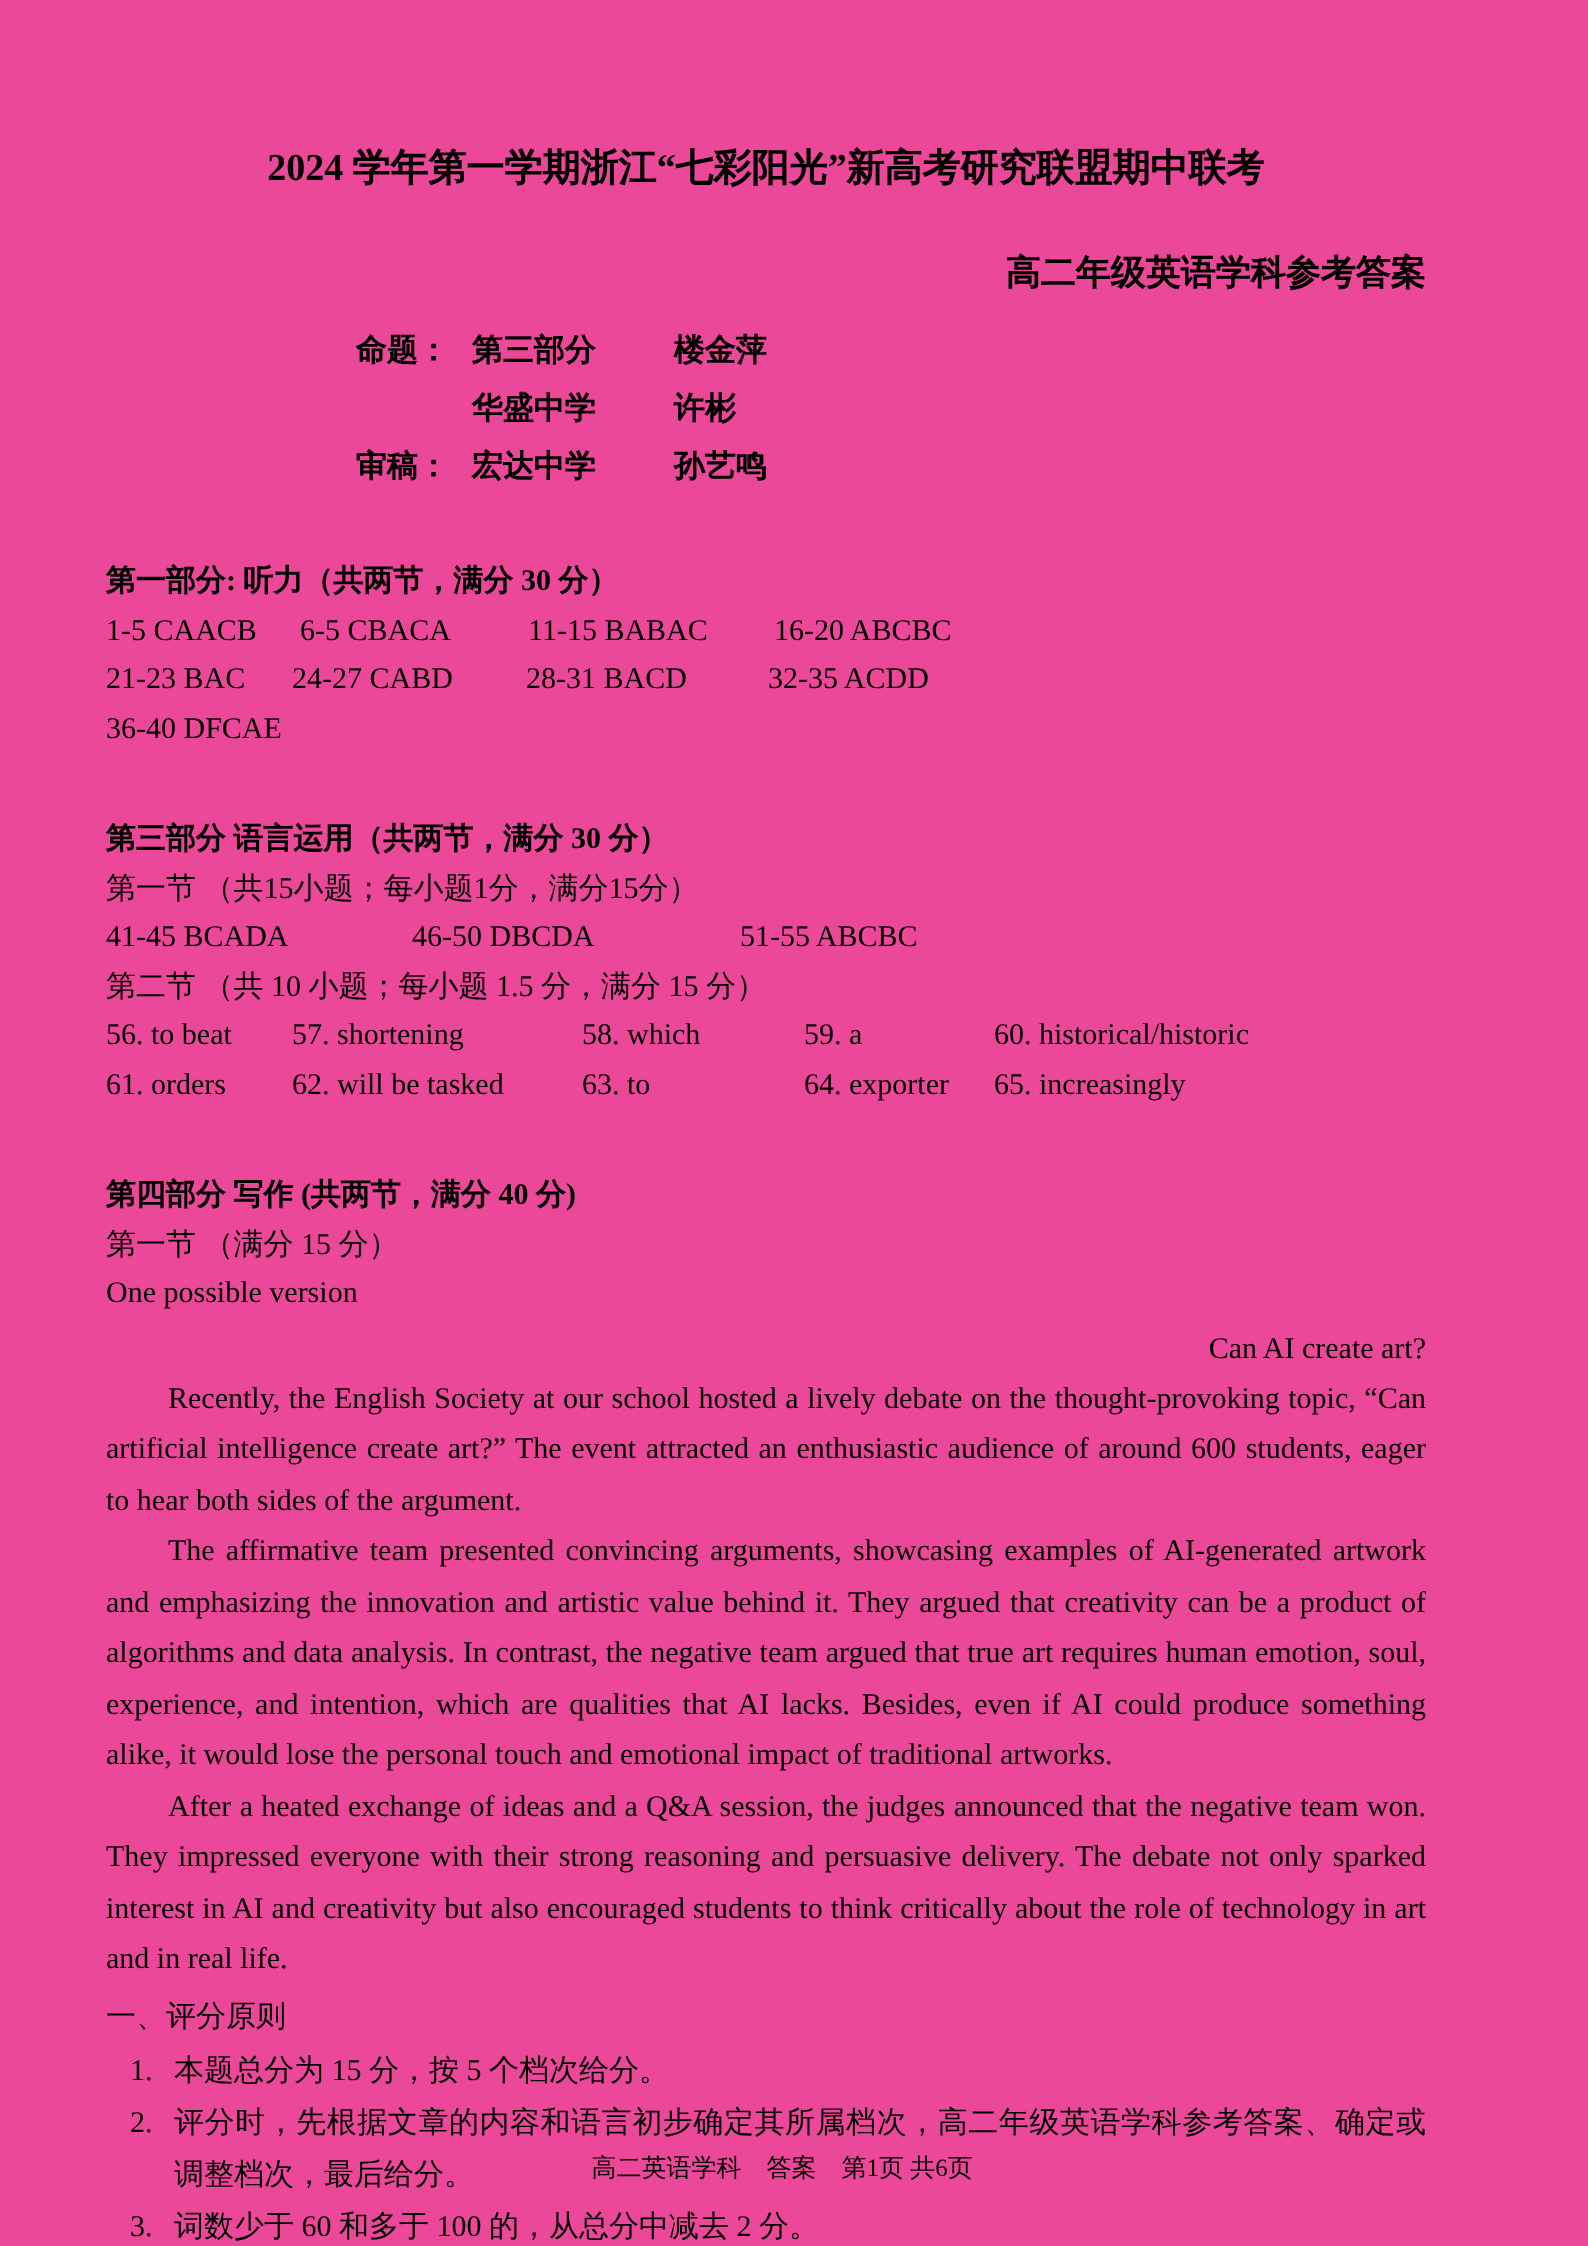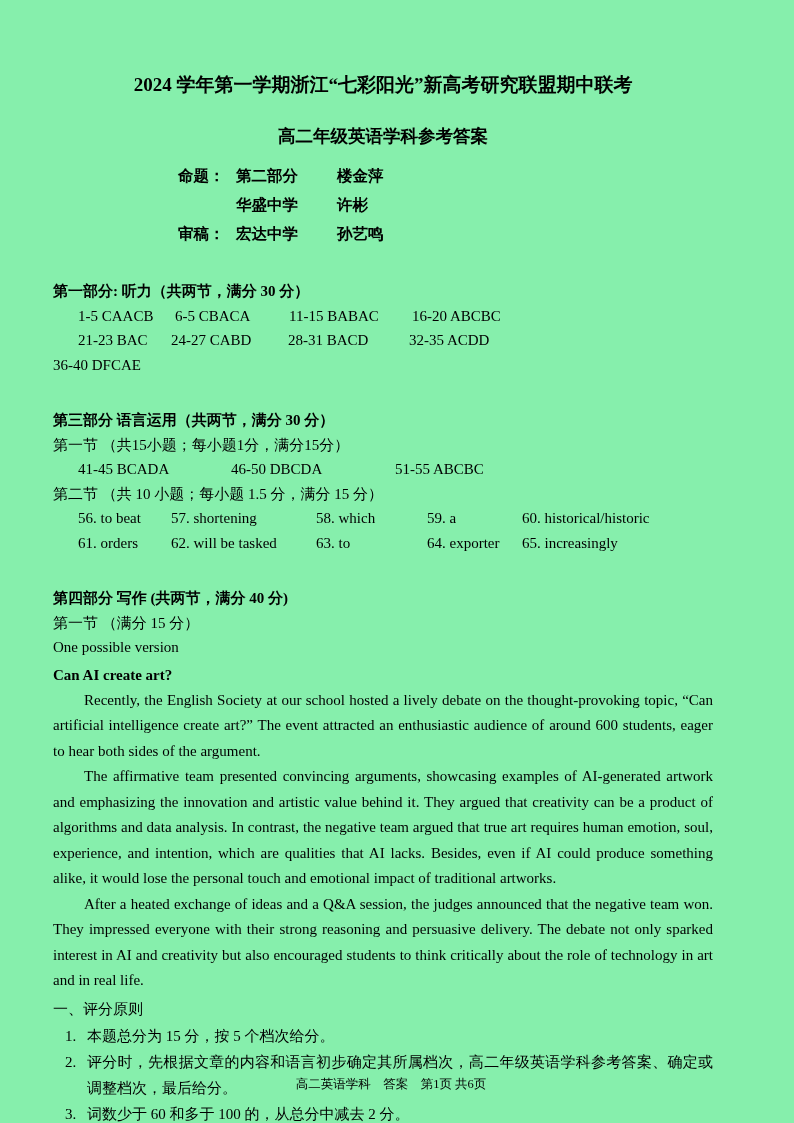--- a/index.html
+++ b/index.html
@@ -1,54 +1,54 @@
 <!DOCTYPE html>
 <html><head>
 <meta charset="utf-8">
 <style>
   html, body { margin: 0; padding: 0; background: #ffffff; }
   .page {
-    width: 794px; height: 1123px; margin: 0 auto; background: #86efac; color: #000000;
+    width: 794px; height: 1123px; margin: 0 auto; background: #ec4899; color: #000000;
     font-family: "Liberation Serif", "DejaVu Serif", serif; font-size: 15px;
     padding: 72px 81px 0 53px; box-sizing: border-box; position: relative; overflow: hidden;
   }
   .doc-title { text-align: center; font-weight: bold; font-size: 19px; line-height: 25px; margin: 0 0 27px 0; }
-  .doc-subtitle { text-align: center; font-weight: bold; font-size: 17.5px; line-height: 24px; margin: 0 0 13px 0; }
+  .doc-subtitle { text-align: right; font-weight: bold; font-size: 17.5px; line-height: 24px; margin: 0 0 13px 0; }
   .credits { margin: 0 0 14px 125px; font-weight: bold; font-size: 15.5px; }
   .credit-row { display: flex; line-height: 29px; }
   .credit-label { width: 58px; flex-shrink: 0; }
   .credit-school { width: 101px; flex-shrink: 0; }
   .credit-person { flex: 0 0 auto; }
   .ans { line-height: 24.5px; }
   .bold { font-weight: bold; margin-top: 31px; }
-  .grid { display: grid; margin-left: 25px; }
+  .grid { display: grid; }
   .grid-1 { grid-template-columns: 97px 114px 123px auto; }
   .grid-2 { grid-template-columns: 93px 117px 121px auto; }
   .grid-3 { grid-template-columns: 153px 164px auto; }
   .grid-4 { grid-template-columns: 93px 145px 111px 95px auto; }
-  .essay-title { text-align: left; line-height: 26px; margin-top: 2px; font-weight: bold; }
+  .essay-title { text-align: right; line-height: 26px; margin-top: 2px; }
   .essay-para { text-align: justify; text-indent: 31px; line-height: 25.5px; }
   .scoring-heading { line-height: 27px; margin-top: 2px; }
   .score-item { display: flex; line-height: 26px; margin-left: 12px; }
   .score-num { width: 22px; flex-shrink: 0; }
   .score-text { flex: 1; text-align: justify; }
   .footer { position: absolute; left: 0; right: 12px; bottom: 30px; text-align: center; font-size: 12.5px; color: #000; }
 </style>
 </head>
 <body>
 
 <div class="page">
 
   <div class="doc-title">2024 学年第一学期浙江“七彩阳光”新高考研究联盟期中联考</div>
   <div class="doc-subtitle">高二年级英语学科参考答案</div>
 
   <div class="credits">
     <div class="credit-row">
       <span class="credit-label">命题：</span>
-      <span class="credit-school">第二部分</span>
+      <span class="credit-school">第三部分</span>
       <span class="credit-person">楼金萍</span>
     </div>
     <div class="credit-row">
       <span class="credit-label"></span>
       <span class="credit-school">华盛中学</span>
       <span class="credit-person">许彬</span>
     </div>
     <div class="credit-row">
       <span class="credit-label">审稿：</span>
       <span class="credit-school">宏达中学</span>

